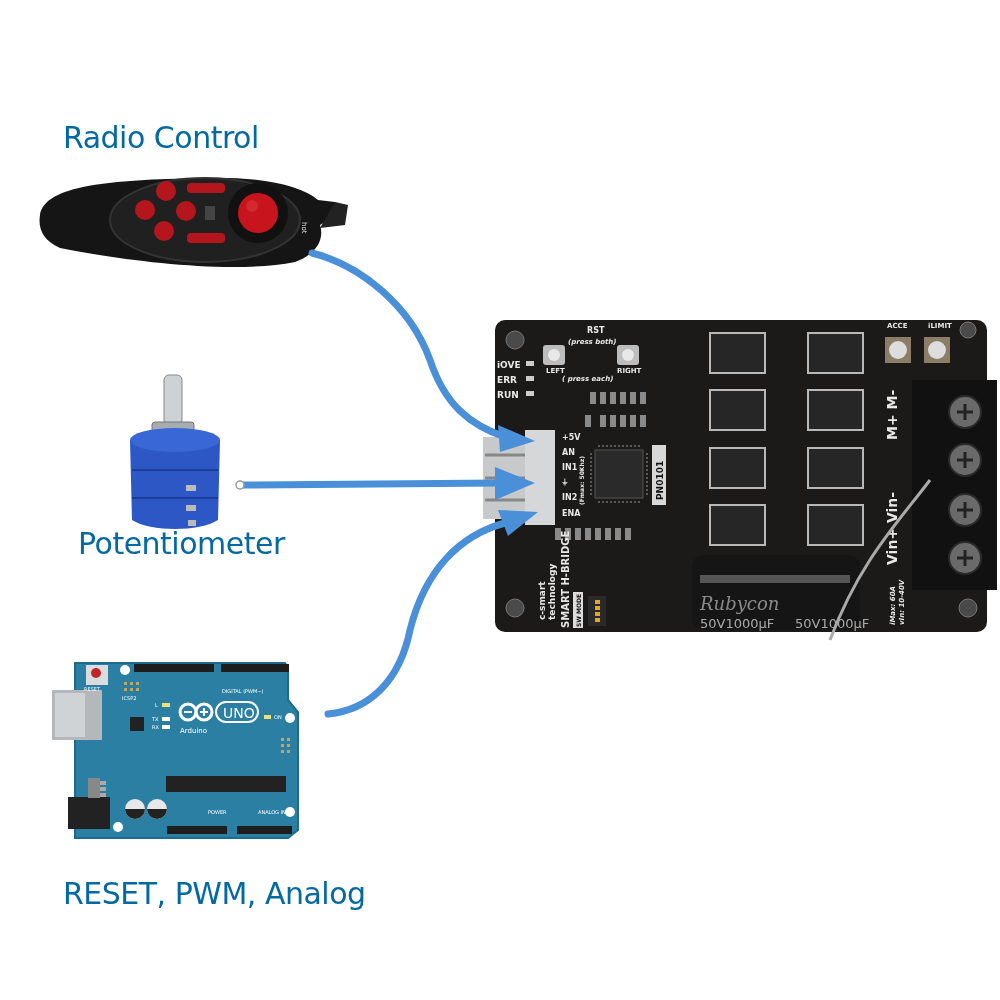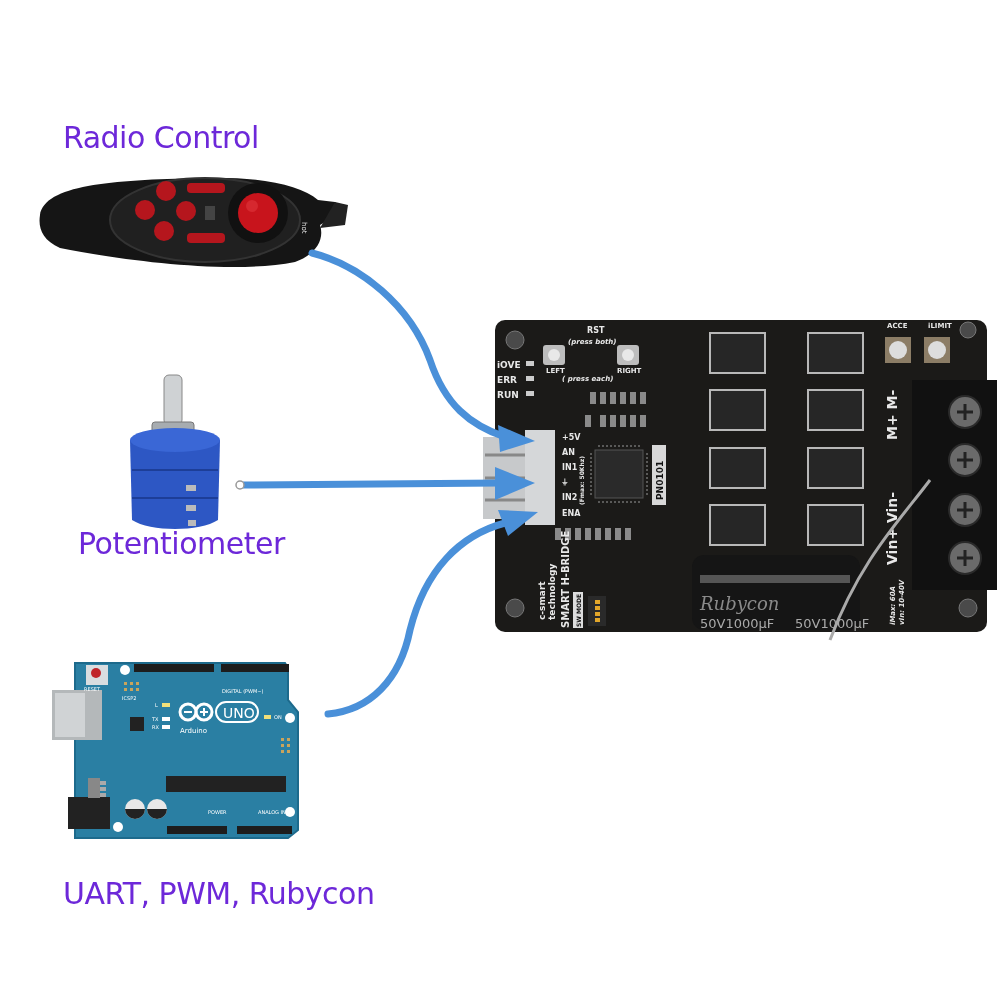--- a/index.html
+++ b/index.html
@@ -1,17 +1,17 @@
 <!DOCTYPE html>
 <html><head>
 <meta charset="utf-8">
 <style>
   html,body{margin:0;padding:0;background:#ffffff;}
   body{width:1000px;height:1000px;position:relative;overflow:hidden;font-family:"DejaVu Sans",sans-serif;}
-  .label{position:absolute;color:#6d28d9;font-family:"DejaVu Sans",sans-serif;font-size:30px;white-space:nowrap;letter-spacing:-0.5px;}
+  .label{position:absolute;color:#0369a1;font-family:"DejaVu Sans",sans-serif;font-size:30px;white-space:nowrap;letter-spacing:-0.5px;}
   #lbl-radio{left:63px;top:120px;}
   #lbl-pot{left:78px;top:526px;}
   #lbl-uart{left:63px;top:876px;}
   svg{position:absolute;left:0;top:0;}
   .pcbtxt{font-family:"DejaVu Sans",sans-serif;fill:#e8e8e8;font-weight:bold;}
   .arrow{fill:none;stroke:#4a90d9;stroke-width:7;stroke-linecap:round;}
   .arrowhead{fill:#4a90d9;}
 </style>
 </head>
 <body>
@@ -261,13 +261,13 @@
     <path class="arrow" d="M243,485 L500,483"></path>
     <polygon class="arrowhead" points="495,467 535,483 495,500"></polygon>
     <circle cx="240" cy="485" r="4" fill="#fff" stroke="#999" stroke-width="1.5"></circle>
     <path class="arrow" d="M328,714 C370,710 400,680 410,630 C425,570 460,535 505,523"></path>
     <polygon class="arrowhead" points="498,510 538,512 508,536"></polygon>
   </g>
 </svg>
 
 <div class="label" id="lbl-radio">Radio Control</div>
 <div class="label" id="lbl-pot">Potentiometer</div>
-<div class="label" id="lbl-uart">UART, PWM, Rubycon</div>
+<div class="label" id="lbl-uart">RESET, PWM, Analog</div>
 
 </body></html>

